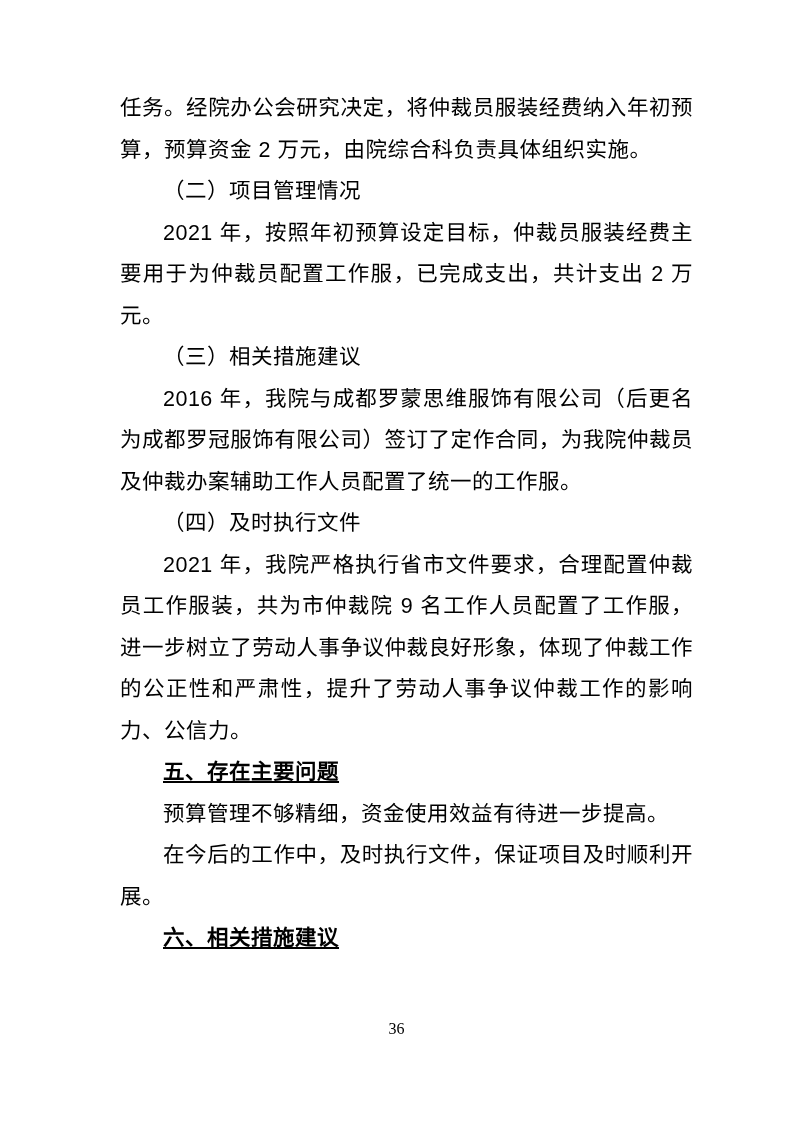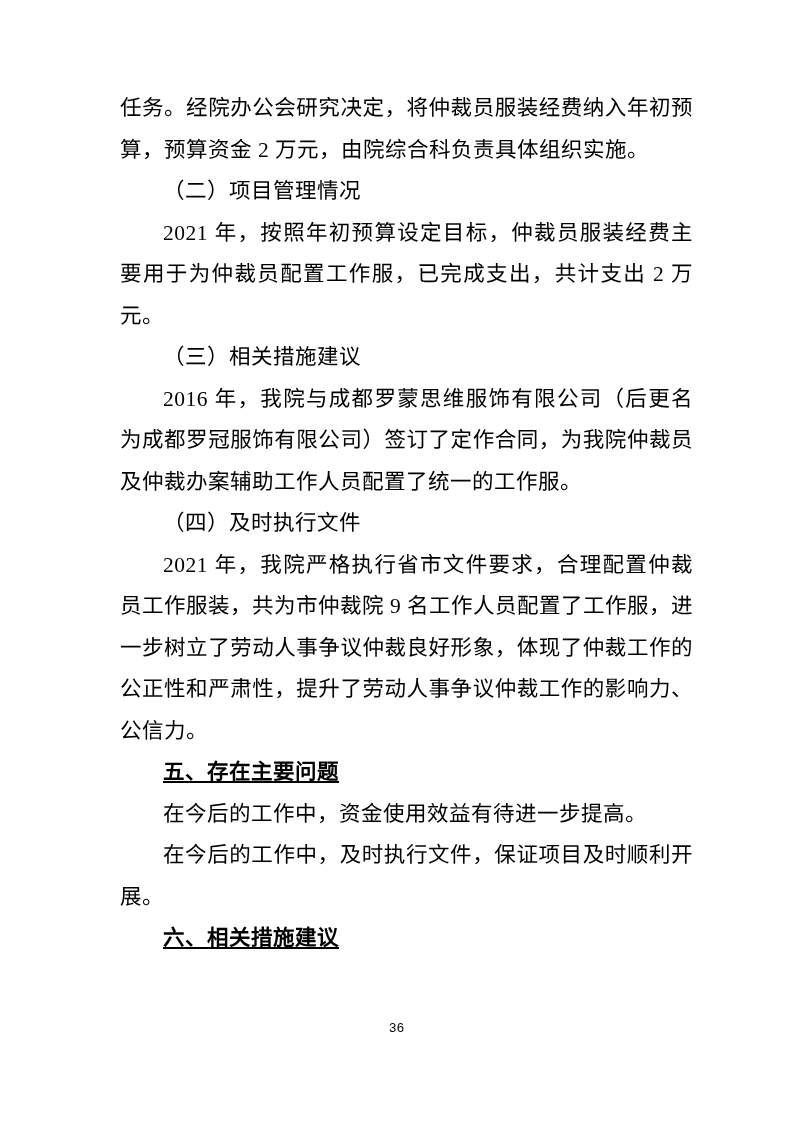--- a/index.html
+++ b/index.html
@@ -18,21 +18,21 @@
   }
   .content {
     position: absolute;
     left: 120px;
     top: 88px;
     width: 573px;
   }
   .para {
     margin: 0;
     padding: 0;
-    font-family: Liberation Serif, serif;
+    font-family: Liberation Sans, sans-serif;
     font-size: 21.5px;
     line-height: 41.5px;
     color: #000000;
     text-align: justify;
     text-justify: inter-ideograph;
     letter-spacing: 0.5px;
   }
   .indent {
     text-indent: 2em;
   }
@@ -41,37 +41,37 @@
     font-weight: bold;
     letter-spacing: 0.5px;
     text-decoration: underline;
   }
   .footer {
     position: absolute;
     top: 1020px;
     left: 0;
     width: 100%;
     text-align: center;
-    font-family: Liberation Mono, monospace;
-    font-size: 13px;
+    font-family: Liberation Serif, serif;
+    font-size: 16px;
     line-height: 18px;
     color: #000000;
   }
 </style>
 </head>
 <body>
 
 <div class="page">
   <div class="content">
     <p class="para">任务。经院办公会研究决定，将仲裁员服装经费纳入年初预算，预算资金 2 万元，由院综合科负责具体组织实施。</p>
     <p class="para indent">（二）项目管理情况</p>
     <p class="para indent">2021 年，按照年初预算设定目标，仲裁员服装经费主要用于为仲裁员配置工作服，已完成支出，共计支出 2 万元。</p>
     <p class="para indent">（三）相关措施建议</p>
     <p class="para indent">2016 年，我院与成都罗蒙思维服饰有限公司（后更名为成都罗冠服饰有限公司）签订了定作合同，为我院仲裁员及仲裁办案辅助工作人员配置了统一的工作服。</p>
     <p class="para indent">（四）及时执行文件</p>
     <p class="para indent">2021 年，我院严格执行省市文件要求，合理配置仲裁员工作服装，共为市仲裁院 9 名工作人员配置了工作服，进一步树立了劳动人事争议仲裁良好形象，体现了仲裁工作的公正性和严肃性，提升了劳动人事争议仲裁工作的影响力、公信力。</p>
     <p class="para indent heading">五、存在主要问题</p>
-    <p class="para indent">在今后的工作中，资金使用效益有待进一步提高。</p>
+    <p class="para indent">预算管理不够精细，资金使用效益有待进一步提高。</p>
     <p class="para indent">在今后的工作中，及时执行文件，保证项目及时顺利开展。</p>
     <p class="para indent heading">六、相关措施建议</p>
   </div>
   <div class="footer">36</div>
 </div>
 
 </body></html>

